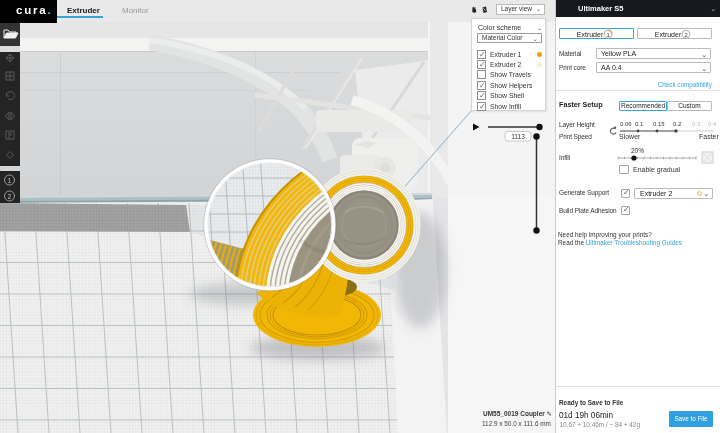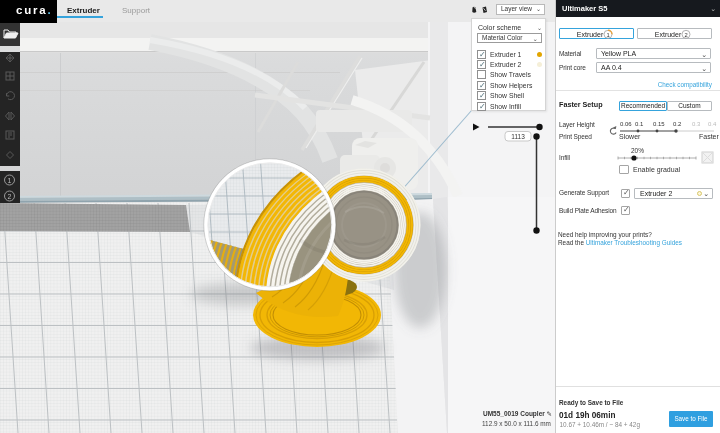--- a/index.html
+++ b/index.html
@@ -41,21 +41,21 @@
 .csLbl{position:absolute;left:13px;top:1.5px;font-size:6.8px;color:#333;white-space:nowrap;}
 .csDot{position:absolute;left:60px;top:3px;width:5px;height:5px;border-radius:50%;}
 
 #simRow{left:465px;top:110px;width:90px;height:135px;}
 
 #mname{left:483px;top:409.5px;font-size:6.5px;font-weight:bold;color:#333;white-space:nowrap;}
 #mdims{left:482px;top:419.5px;font-size:6.4px;color:#444;white-space:nowrap;}
 
 #panel{left:555px;top:0;width:165px;height:433px;background:#fff;border-left:1px solid #ccc;}
 #phead{left:0;top:0;width:165px;height:17px;background:#16191e;color:#fff;
- font-size:7.5px;font-weight:bold;line-height:17px;padding-left:6px;}
+ font-size:7.5px;font-weight:bold;line-height:17px;padding-left:22px;}
 #phead .chev{position:absolute;right:5px;top:0;color:#bbb;font-size:7px;font-weight:normal;}
 .etab{top:27.5px;height:11.5px;width:75px;background:#fff;font-size:7px;color:#222;
  text-align:center;line-height:10.5px;border-radius:1px;}
 #etab1{left:3px;border:1px solid #35a3dc;}
 #etab2{left:81px;border:1px solid #b7bbbf;}
 .plabel{font-size:6.5px;letter-spacing:-0.1px;color:#333;white-space:nowrap;}
 .pdrop{position:absolute;background:#fff;border:1px solid #b7bbbf;border-radius:1px;
  font-size:7px;color:#222;}
 .pdrop .chev{position:absolute;right:3px;top:0.5px;font-size:7px;color:#444;}
 .pchk{position:absolute;width:9.5px;height:9.5px;border:1px solid #a5a5a5;border-radius:1px;background:#fff;}
@@ -270,21 +270,21 @@
         <path d="M300 240 q20 16 40 12" stroke="rgba(0,0,0,0.06)" stroke-width="4" fill="none"></path>
       </g>
       <circle cx="269.8" cy="224.8" r="62" fill="none" stroke="#ececec" stroke-width="1"></circle>
     </g>
   </svg>
 
   <div id="topbar" class="abs"></div>
   <div id="logo" class="abs">cura<span>.</span></div>
   <div id="tabPrepare" class="abs">Extruder</div>
   <div id="tabPrepareU" class="abs"></div>
-  <div id="tabMonitor" class="abs">Support</div>
+  <div id="tabMonitor" class="abs">Monitor</div>
 
   <div id="sb1" class="abs sbox"></div>
   <div id="sb2" class="abs sbox"></div>
   <div id="sb3" class="abs sbox"></div>
   <svg class="abs" style="left:0;top:23px" width="20" height="182" viewBox="0 0 20 182">
 
     <g stroke="#f0f0f0" stroke-width="1" fill="none">
       <path d="M4 15 V7 h4 l1.5 2 H16 v2"></path>
       <path d="M4 15 l2.5 -5 H18 l-2.5 5 z" fill="#f0f0f0"></path>
     </g>
@@ -452,17 +452,17 @@
       <span class="chev">⌄</span></div>
     <div class="abs plabel" style="left:3px;top:206.5px">Build Plate Adhesion</div>
     <div class="pchk" style="left:64.5px;top:205.5px">
         <span class="c">✓</span>
       </div>
 
     <div class="abs" style="left:2px;top:231px;font-size:6.4px;color:#333;line-height:1.18">Need help improving your prints?<br>Read the <span style="color:#35a3dc">Ultimaker Troubleshooting Guides</span></div>
 
     <div class="abs" style="left:0;top:386px;width:165px;height:1px;background:#e0e0e0"></div>
     <div class="abs" style="left:3px;top:399px;font-size:6.4px;font-weight:bold;color:#333">Ready to Save to File</div>
-    <div class="abs" style="left:3px;top:410.5px;font-size:8.2px;font-weight:bold;color:#222">01d 19h 06min</div>
+    <div class="abs" style="left:3px;top:410.5px;font-size:8.2px;font-weight:normal;color:#222">01d 19h 06min</div>
     <div class="abs" style="left:3.5px;top:420.5px;font-size:6.4px;color:#888">10.67 + 10.46m / ~ 84 + 42g</div>
     <div id="savebtn" class="abs">Save to File</div>
   </div>
 </div>
 
 </body></html>

